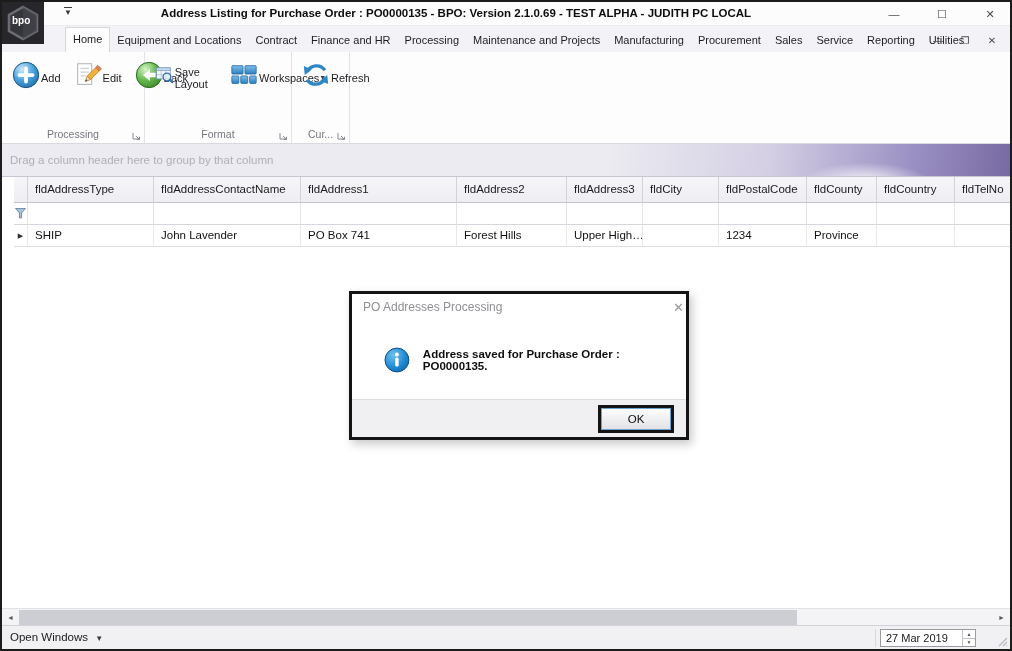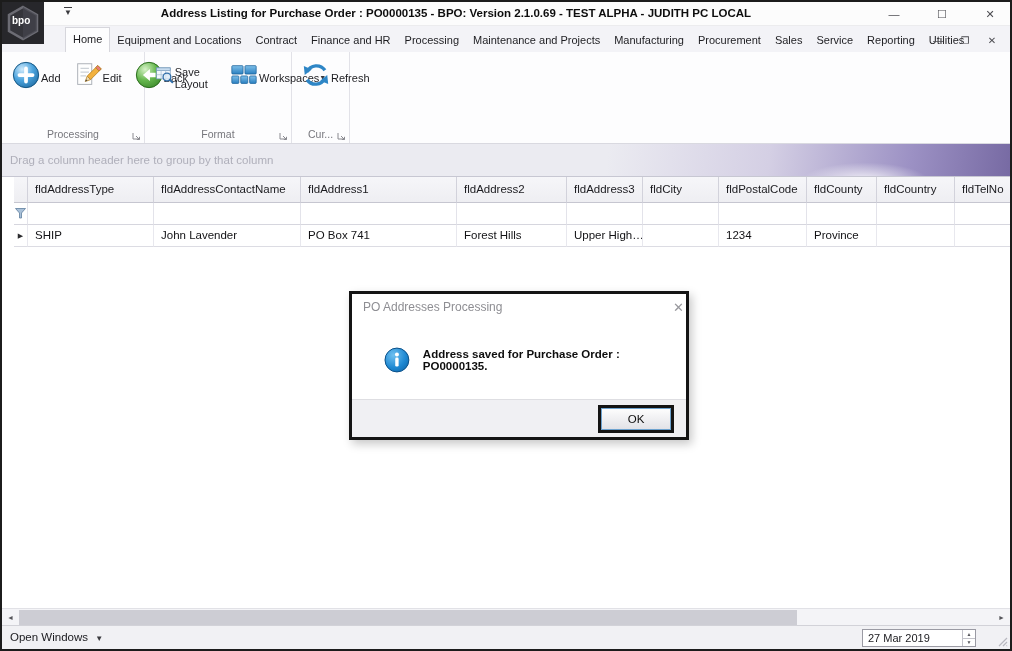--- a/index.html
+++ b/index.html
@@ -53,21 +53,21 @@
   
   .hscroll { position:absolute; left:0; top:606px; width:100%; height:17px; background:#f4f4f7; border-top:1px solid #e1e1e6; }
   .sbtn { position:absolute; top:0; width:17px; height:17px; display:flex; align-items:center; justify-content:center; font-size:7px; color:#55555a; cursor:pointer; }
   .sthumb { position:absolute; left:17px; top:1px; width:778px; height:15px; background:#cdcdd4; cursor:grab; }
 
   
   .statusbar { position:absolute; left:0; bottom:0; width:100%; height:24px; background:#f1f1f4; border-top:1px solid #d2d2d8; font-size:11.5px; color:#1b1b1f; }
   .openwin { position:absolute; left:8px; top:5px; cursor:pointer; }
   .openwin .drop-arrow { display:inline; font-size:8px; margin-left:4px; }
   .sb-sep { position:absolute; right:134px; top:3px; width:1px; height:18px; background:#d7d7dc; }
-  .datebox { position:absolute; right:34px; top:3px; width:114px; height:18px; background:#fff; border:1px solid #9a9aa3; display:flex; align-items:center; }
+  .datebox { position:absolute; right:34px; top:3px; width:96px; height:18px; background:#fff; border:1px solid #9a9aa3; display:flex; align-items:center; }
   .datebox .dtext { flex:1; padding-left:5px; font-size:11px; cursor:text; }
   .spinner { width:13px; height:100%; border-left:1px solid #c2c2c9; display:flex; flex-direction:column; }
   .spin { flex:1; display:flex; align-items:center; justify-content:center; font-size:5px; color:#55555a; cursor:pointer; }
   .grip { position:absolute; right:2px; bottom:2px; }
 
   
   .dialog { position:absolute; left:347px; top:289px; width:340px; height:149px; background:#fff; border:3px solid #141414; z-index:50; box-shadow:3px 4px 9px rgba(0,0,0,.22); }
   .dlg-title { height:26px; display:flex; align-items:center; padding:0 2px 0 11px; font-size:12px; color:#8e8e93; }
   .dlg-close { margin-left:auto; font-size:13px; color:#98989d; cursor:pointer; line-height:13px; }
   .dlg-body { height:79px; display:flex; align-items:center; padding-left:32px; gap:13px; }

